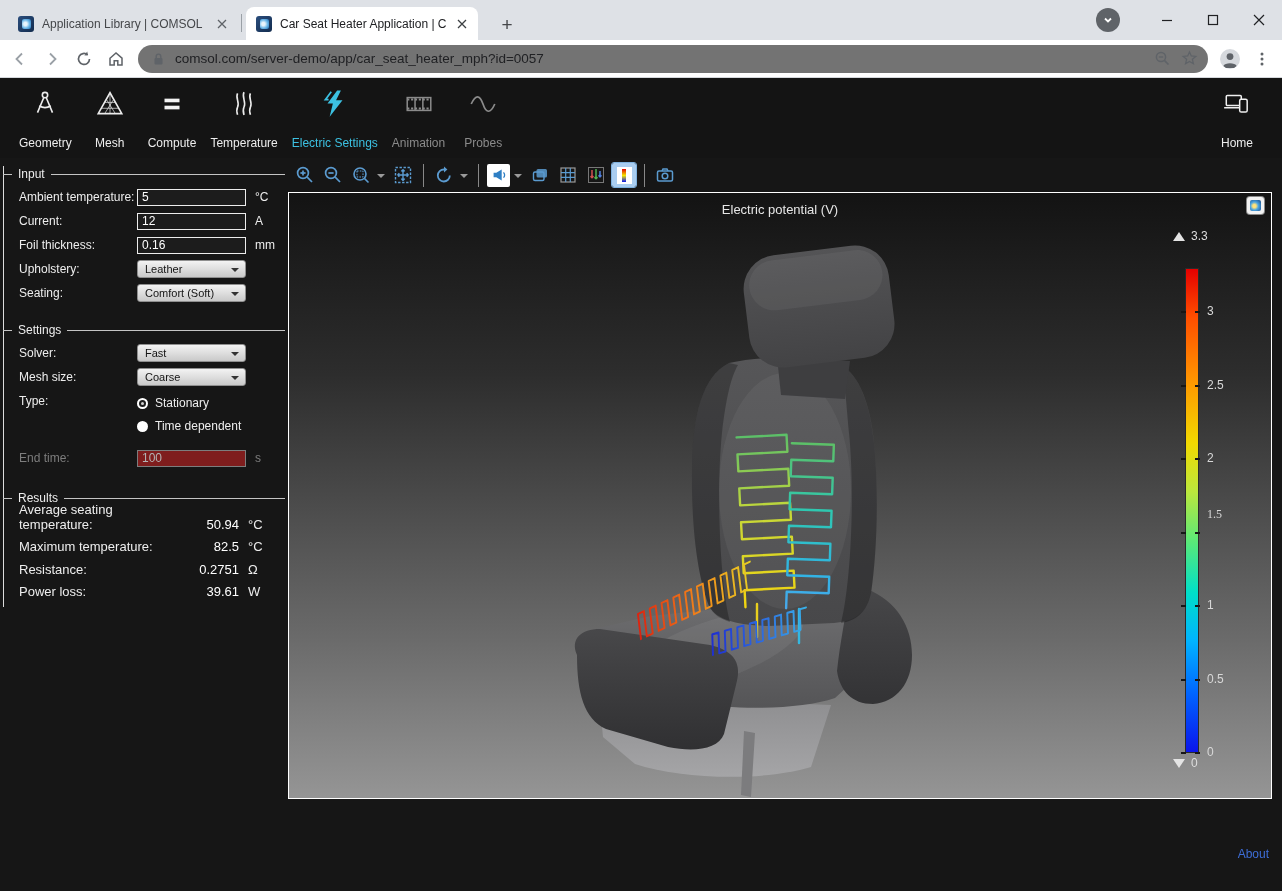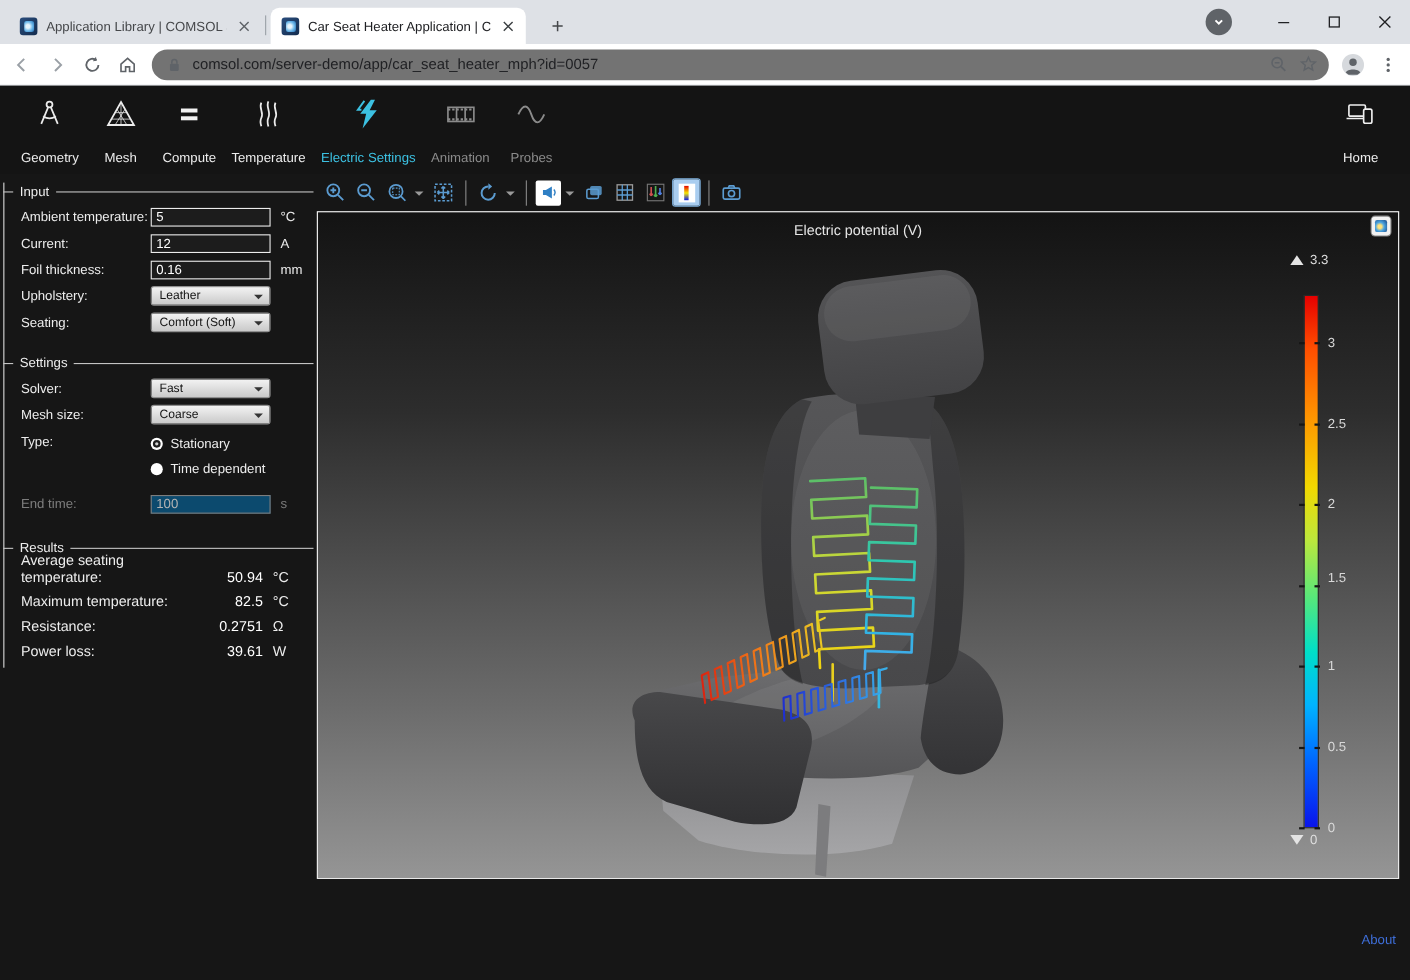--- a/index.html
+++ b/index.html
@@ -46,21 +46,21 @@
   .finput{width:109px;height:17px;background:#1c1c1c;border:1px solid #ececec;color:#fff;font-size:12px;padding:0 4px;font-family:"Liberation Sans",sans-serif}
   .funit{margin-left:9px}
   .fselect{width:109px;height:18px;background:linear-gradient(#f3f3f3,#c9c9c9);border:1px solid #8f8f8f;border-radius:3px;color:#141414;font-size:11px;display:flex;align-items:center;padding:0 18px 0 7px;position:relative}
   .sel-arrow{position:absolute;right:6px;top:7px;width:0;height:0;border:4px solid transparent;border-top-color:#333}
   .rgroup{display:flex;flex-direction:column;gap:9px;padding-top:2px}
   .ritem{display:flex;align-items:center;gap:7px}
   .radio{width:11px;height:11px;border-radius:50%;background:#fff;position:relative;flex:0 0 11px}
   .radio.sel::after{content:"";position:absolute;inset:2px;border-radius:50%;background:#1d1d1d}
   .radio.sel::before{content:"";position:absolute;inset:4px;border-radius:50%;background:#cfcfcf;z-index:1}
   .frow.disabled{color:#7d7d7d;margin-top:11px}
-  .frow.disabled .finput{border-color:#7d7d7d;color:#b3b3b3;background:#0c4a6e}
+  .frow.disabled .finput{border-color:#7d7d7d;color:#b3b3b3;background:#7f1d1d}
   .rsrow{display:flex;align-items:flex-end;height:22.5px;padding:0 18px 0 15px;font-size:13px;color:#ededed}
   .rslabel{flex:1}
   .rsval{width:56px;text-align:right;margin-right:9px;color:#fff}
   .rsunit{width:22px}
 
   
   .main{flex:1;position:relative}
   .gtoolbar{position:absolute;left:5px;top:3px;height:28px;display:flex;align-items:center;gap:4px}
   .gbtn{width:24px;height:24px;display:flex;align-items:center;justify-content:center;border-radius:2px}
   .gbtn.white{background:#fff;width:23px;height:23px}
@@ -567,21 +567,21 @@
         </div>
       <div class="cb-label" style="top: 111.091px;">3</div>
           <div class="cb-dash" style="left: 892px; top: 118.091px;"></div>
           <div class="cb-dash" style="left: 906px; top: 118.091px;"></div>
           <div class="cb-label" style="top: 184.576px;">2.5</div>
           <div class="cb-dash" style="left: 892px; top: 191.576px;"></div>
           <div class="cb-dash" style="left: 906px; top: 191.576px;"></div>
           <div class="cb-label" style="top: 258.061px;">2</div>
           <div class="cb-dash" style="left: 892px; top: 265.061px;"></div>
           <div class="cb-dash" style="left: 906px; top: 265.061px;"></div>
-          <div class="cb-label" style="top: 325px;">1.5</div>
+          <div class="cb-label" style="top: 314px; font-family: Liberation Serif, serif;">1.5</div>
           <div class="cb-dash" style="left: 892px; top: 338.545px;"></div>
           <div class="cb-dash" style="left: 906px; top: 338.545px;"></div>
           <div class="cb-label" style="top: 405.03px;">1</div>
           <div class="cb-dash" style="left: 892px; top: 412.03px;"></div>
           <div class="cb-dash" style="left: 906px; top: 412.03px;"></div>
           <div class="cb-label" style="top: 478.515px;">0.5</div>
           <div class="cb-dash" style="left: 892px; top: 485.515px;"></div>
           <div class="cb-dash" style="left: 906px; top: 485.515px;"></div>
           <div class="cb-label" style="top: 552px;">0</div>
           <div class="cb-dash" style="left: 892px; top: 559px;"></div>

